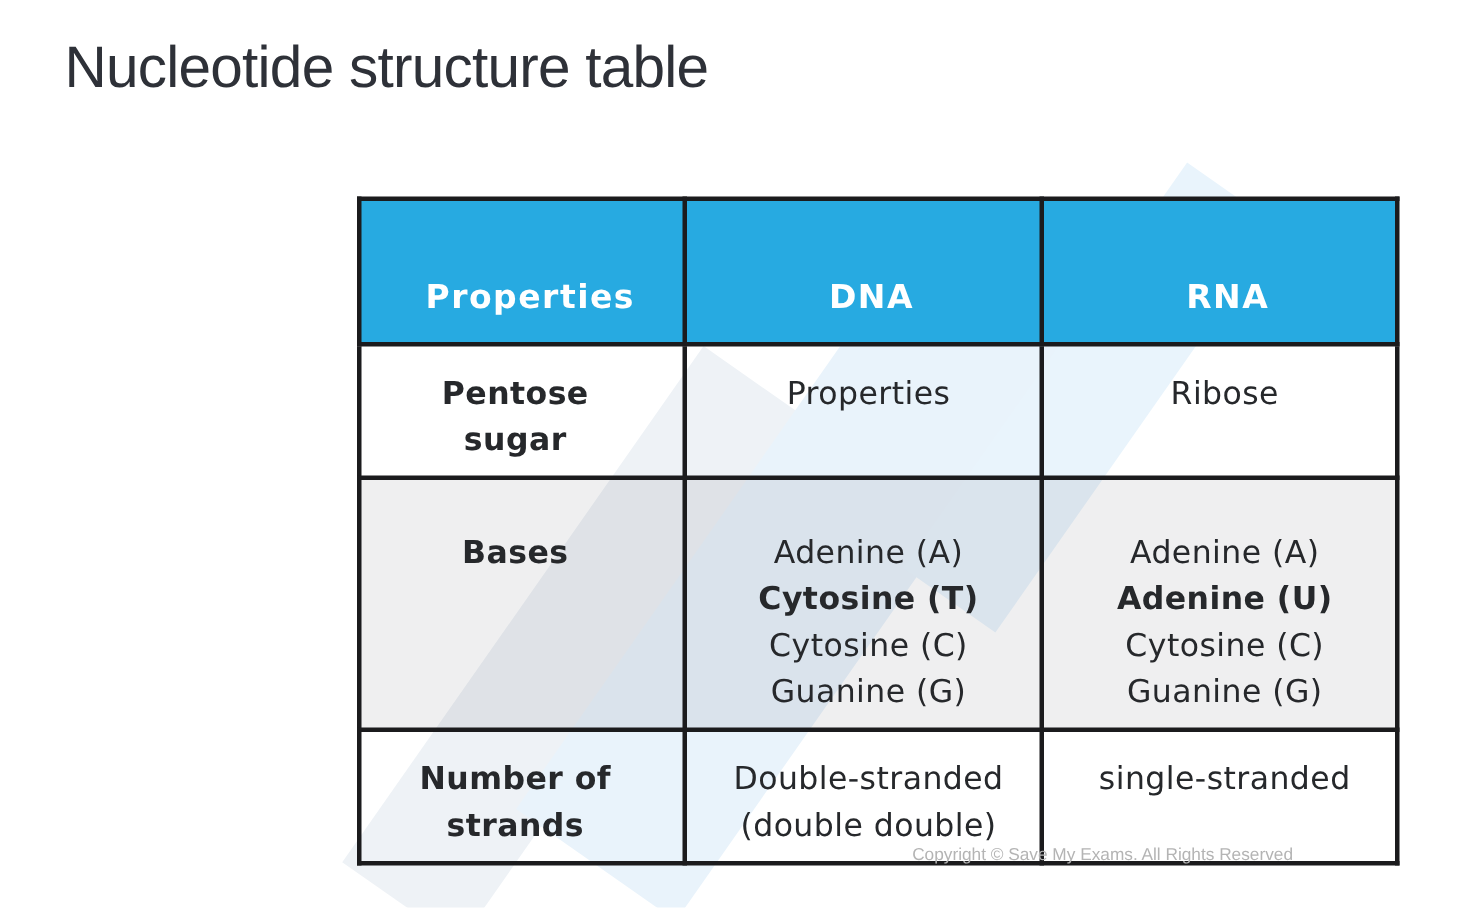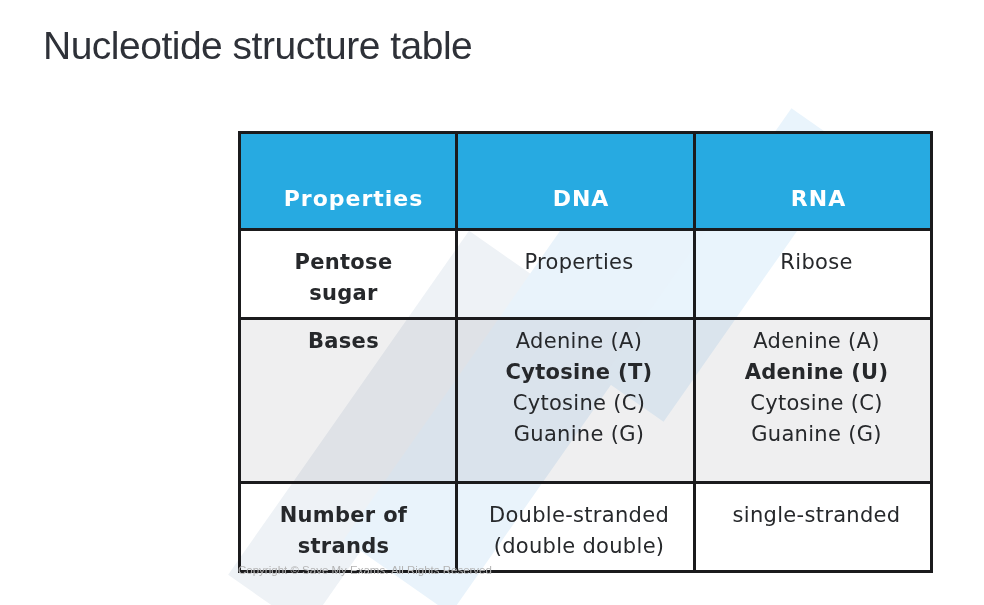--- a/index.html
+++ b/index.html
@@ -55,33 +55,33 @@
     vertical-align: bottom;
     padding: 0 8px 17px 19px;
   }
   .nucleotide td {
     vertical-align: top;
     padding: 16px 12px 8px 19px;
     line-height: 31px;
     background: transparent;
   }
   .nucleotide tr.row-sugar  td { height: 66px; }
-  .nucleotide tr.row-bases  td { height: 164px; padding-top: 6px; }
+  .nucleotide tr.row-bases  td { height: 164px; padding-top: 33px; }
   .nucleotide tr.row-strand td { height: 88px; }
   .nucleotide tr.row-bases td { background: rgba(12, 22, 32, 0.068); }
   .nucleotide td.prop-label { font-weight: bold; padding-right: 28px; }
   .nucleotide .line.b { font-weight: bold; }
 
   .copyright {
     position: absolute;
     left: 238px;
     top: 564px;
     width: 624px;
     z-index: 1;
-    text-align: left;
+    text-align: right;
     font-family: "Liberation Sans", sans-serif;
     font-size: 11.5px;
     color: #b4b4b4;
   }
 </style>
 </head>
 <body>
 
 <h1 class="page-title">Nucleotide structure table</h1>
 

